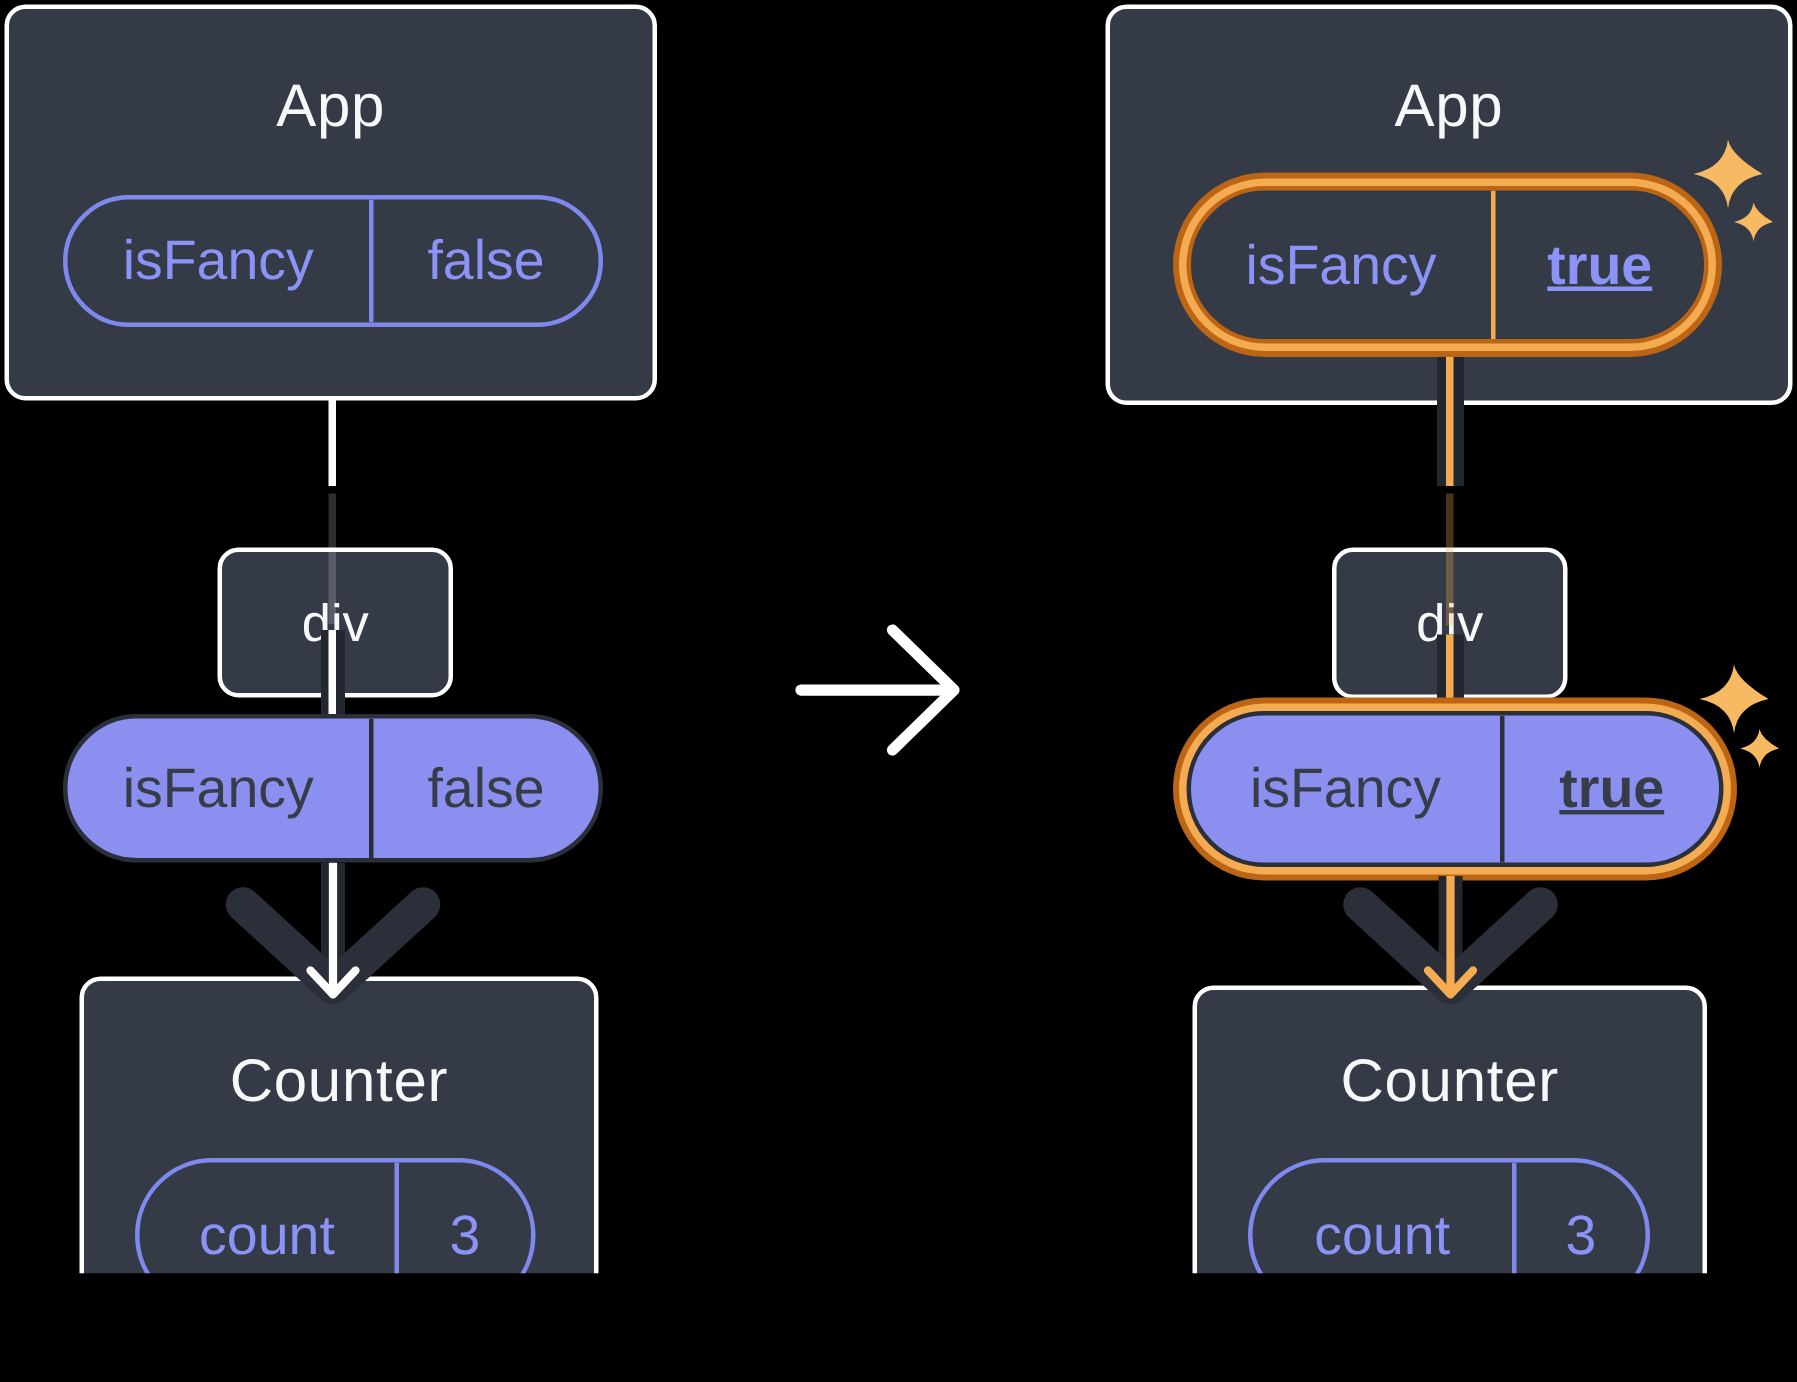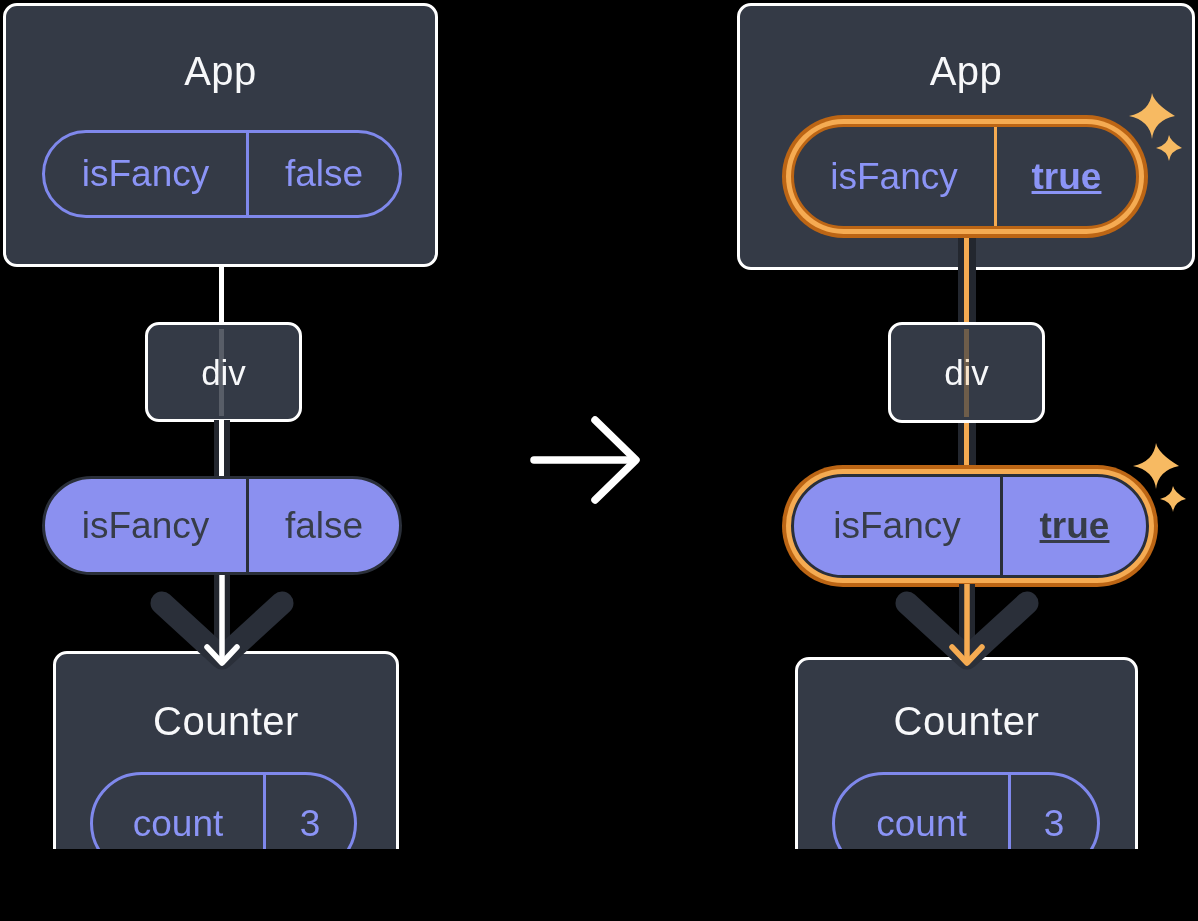--- a/index.html
+++ b/index.html
@@ -9,21 +9,21 @@
   }
   
   .node{
     position:absolute;background:#343a46;border:3px solid #ffffff;
     border-radius:14px;box-sizing:border-box;
   }
   .node-title{
     position:absolute;text-align:center;color:#f7f8fa;font-size:40px;
     letter-spacing:.5px;line-height:1;
   }
-  .div-node{display:flex;align-items:center;justify-content:center;}
+  .div-node{display:flex;align-items:center;justify-content:center;margin-top:43px;}
   .div-label{color:#f7f8fa;font-size:35px;line-height:1;}
   
   .pill{position:absolute;display:flex;box-sizing:border-box;overflow:hidden;}
   .pill-outline{border:3px solid #7f88ec;border-radius:60px;background:transparent;}
   .pill-filled{background:#8b90f0;border:3px solid #2a2f39;border-radius:60px;}
   .cell{display:flex;align-items:center;justify-content:center;font-size:37px;}
   .cell-purple{color:#8b94f6;}
   .cell-dark{color:#373d48;}
   .cell-bold{font-weight:700;text-decoration:underline;}
   .divider{align-self:stretch;}

